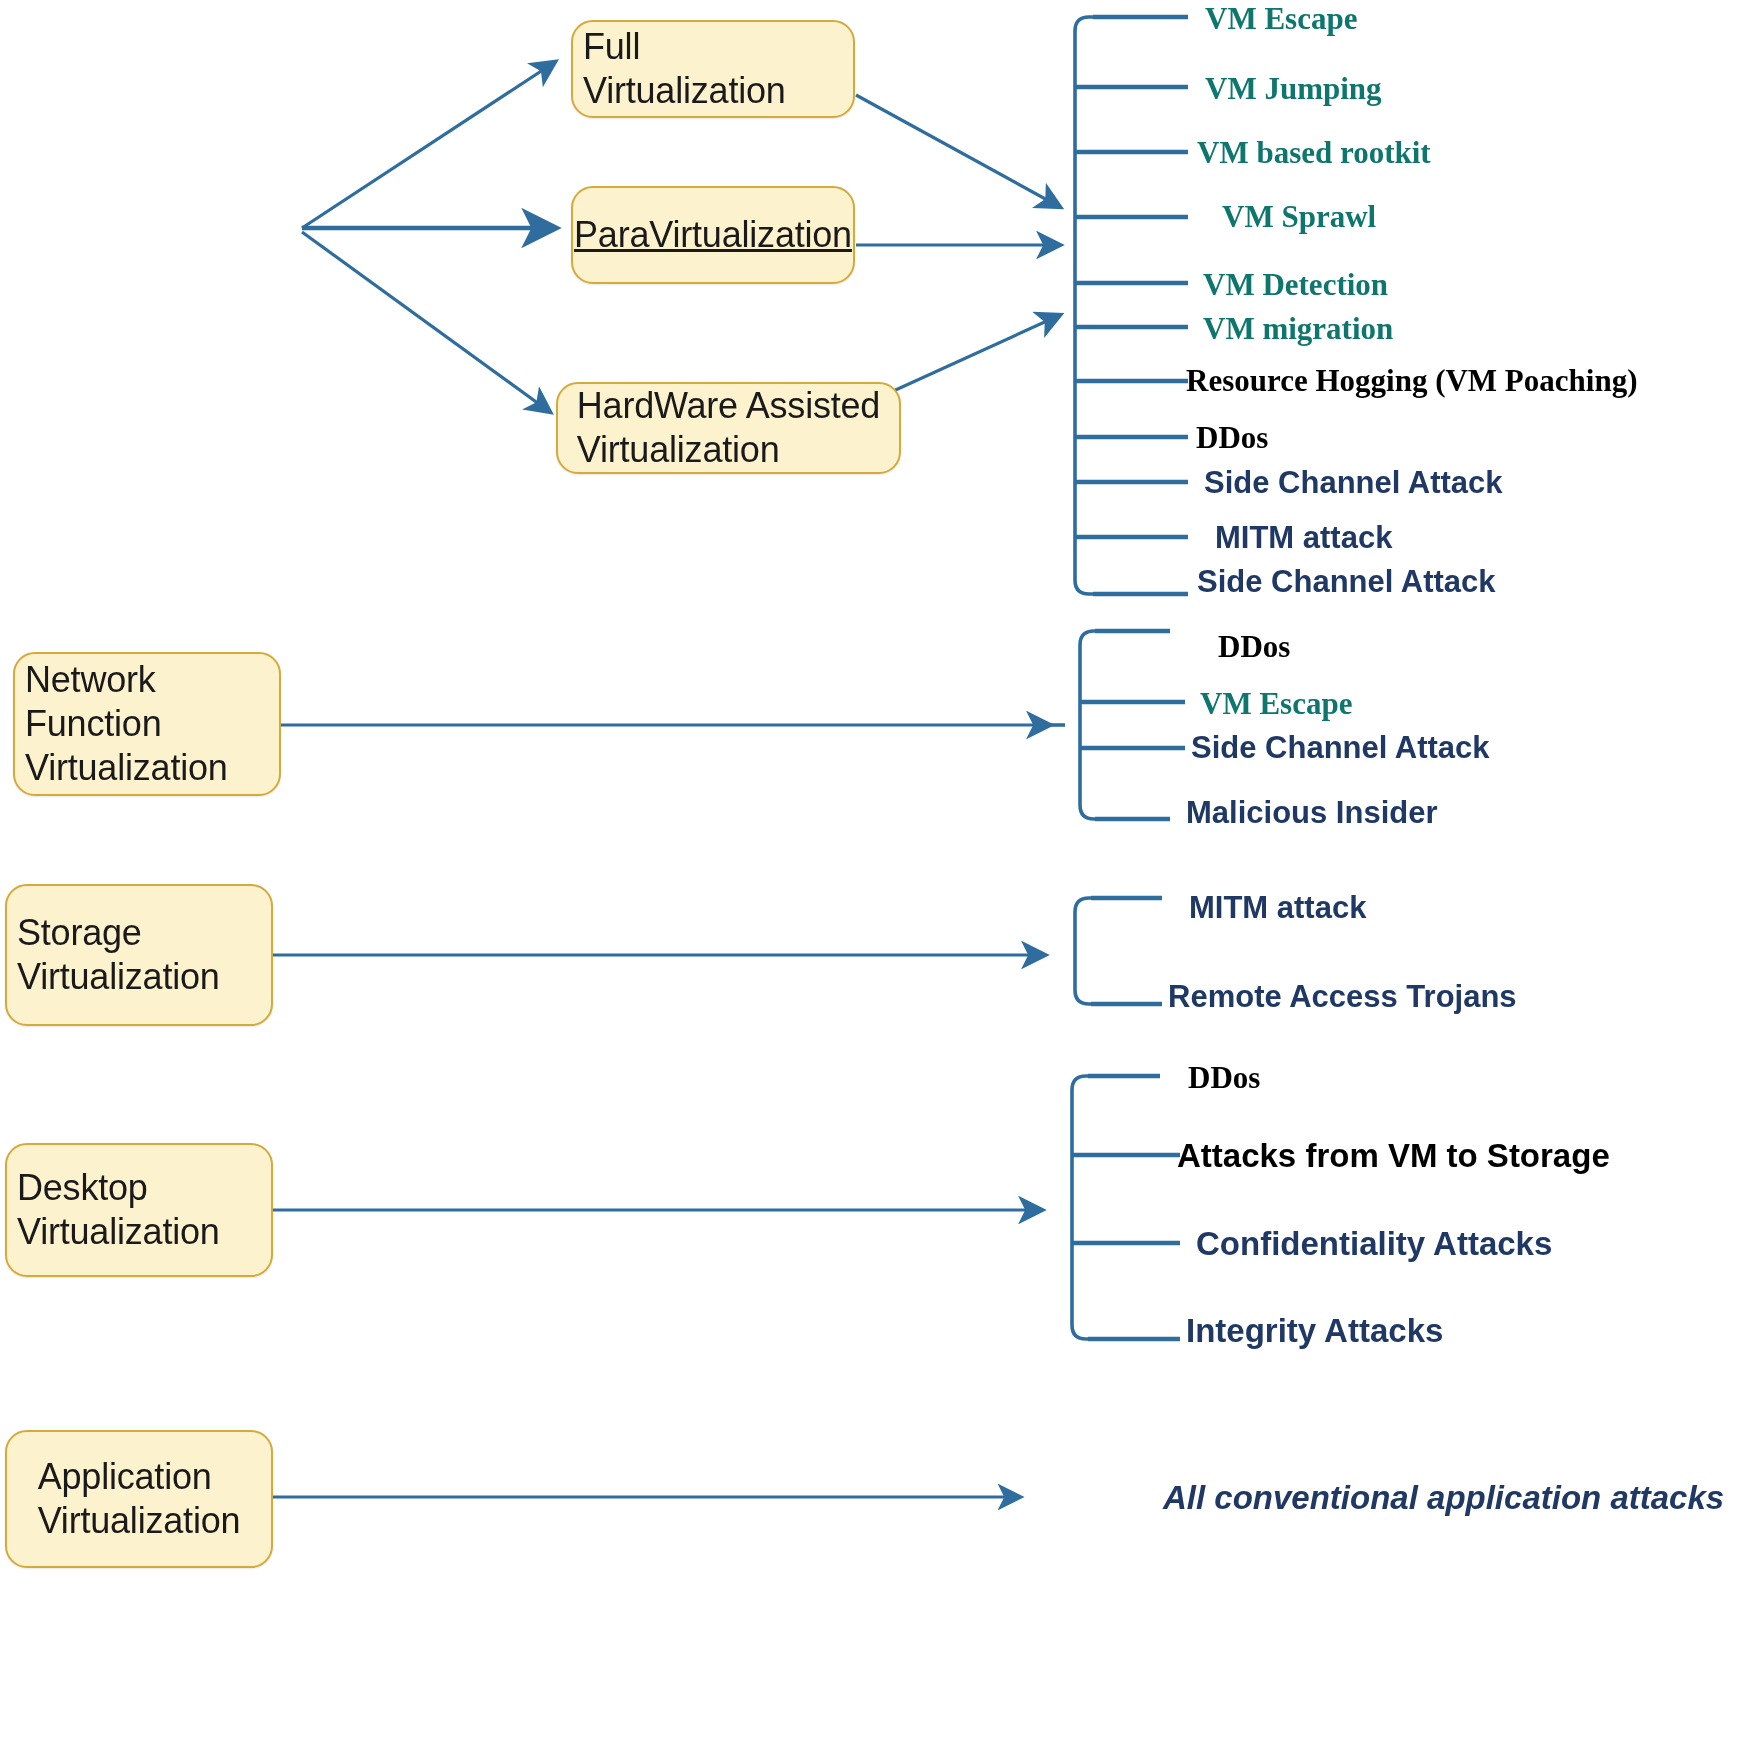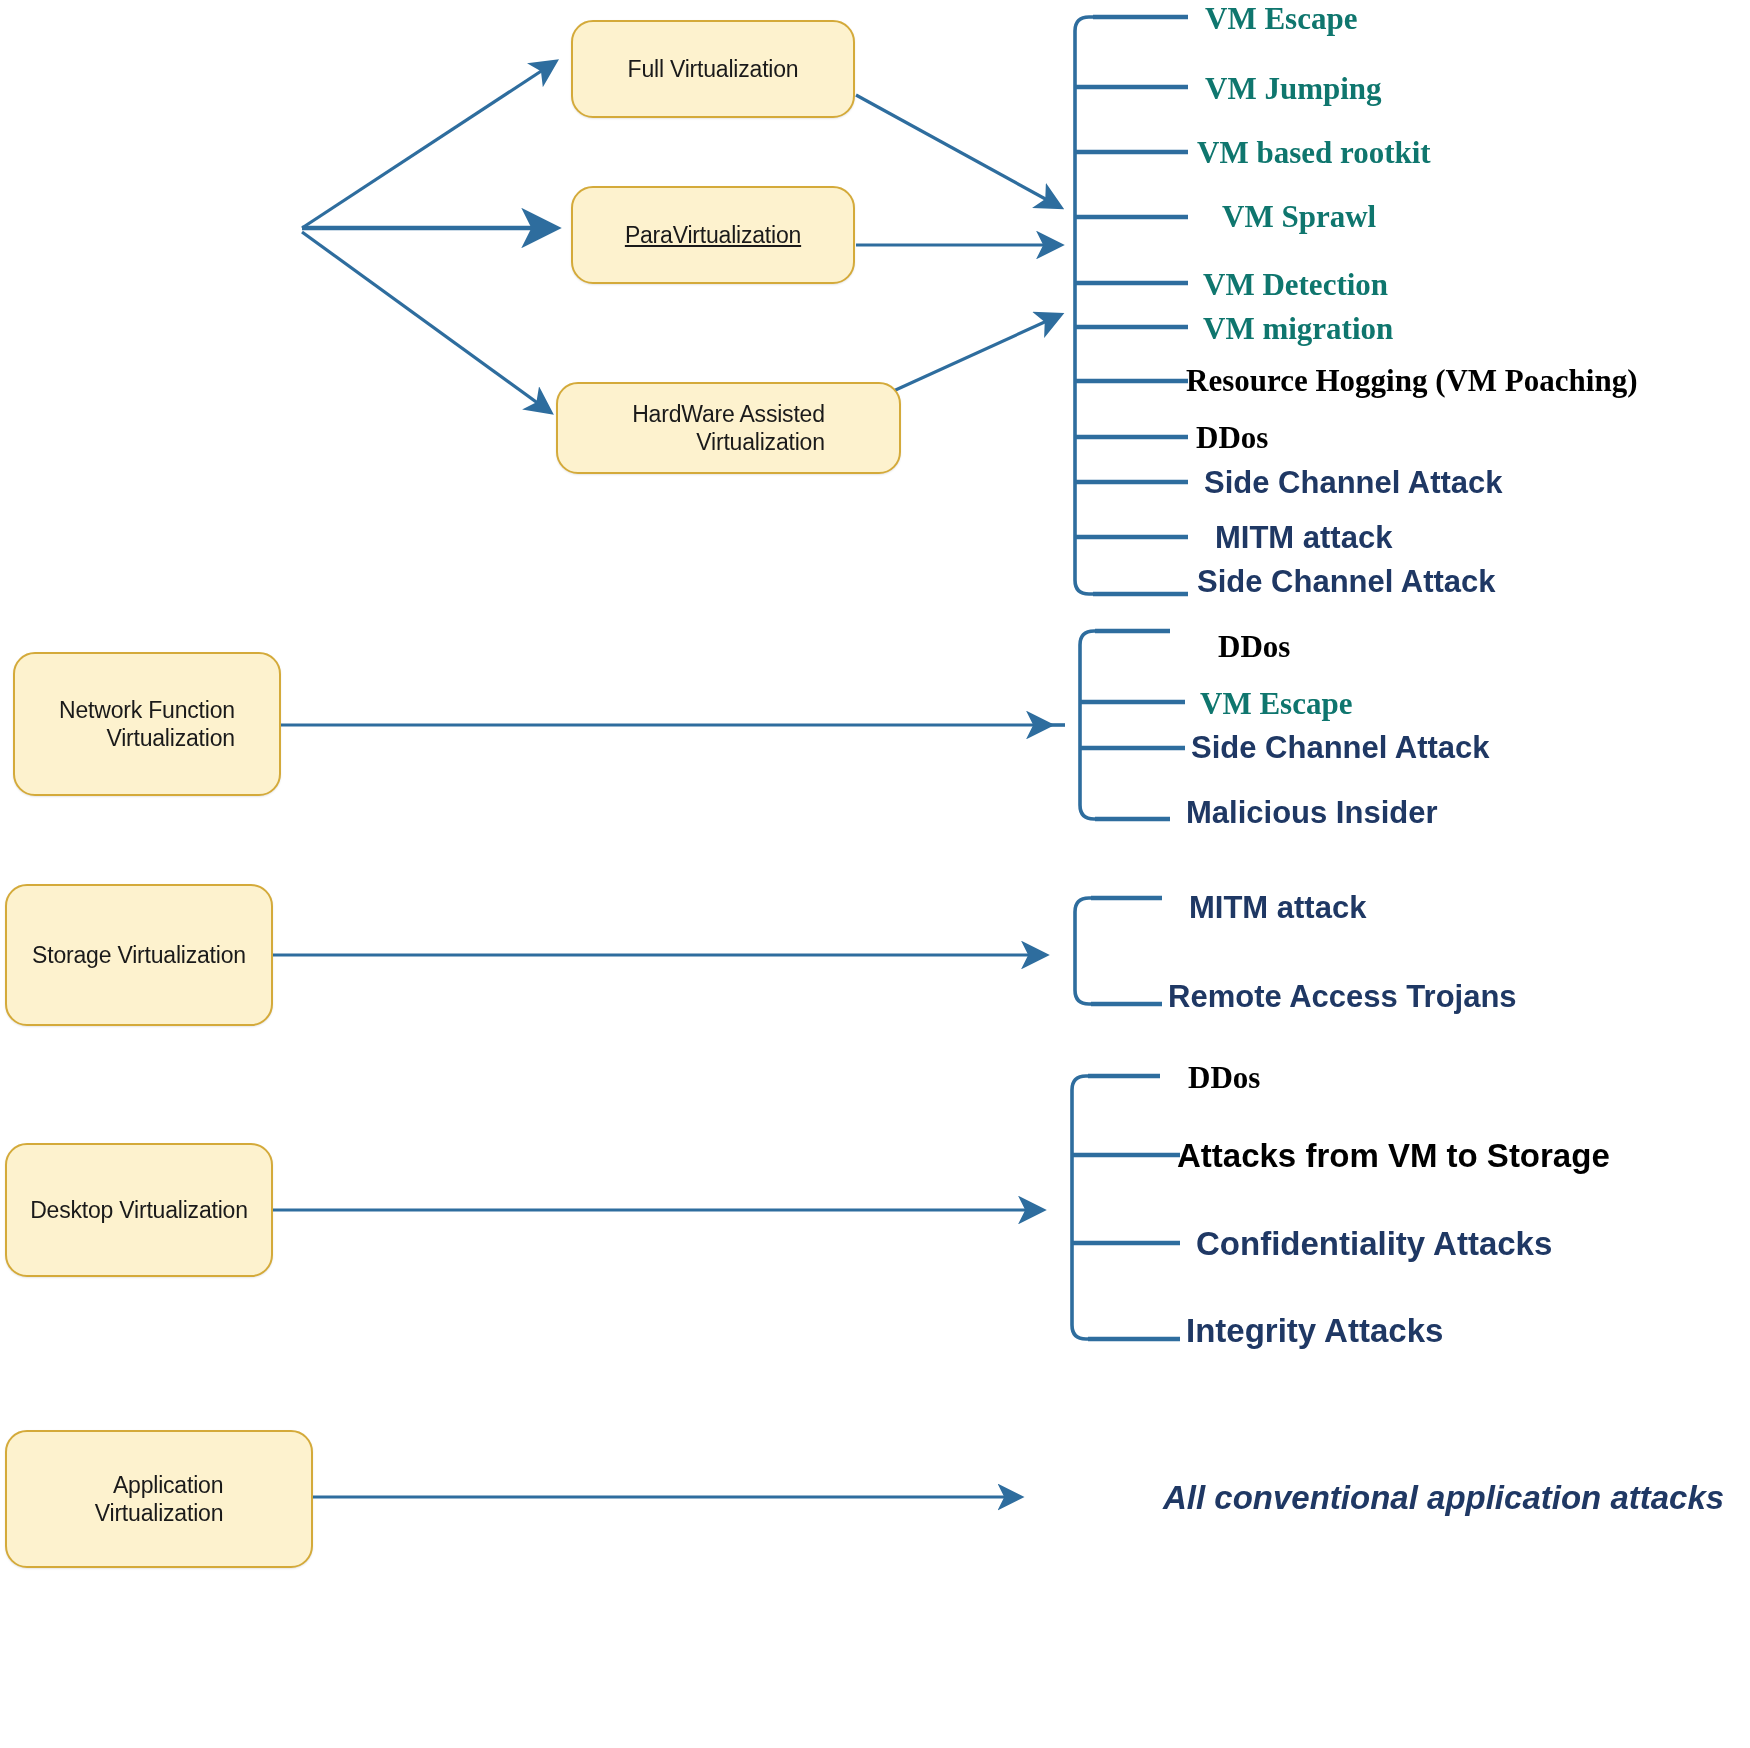--- a/index.html
+++ b/index.html
@@ -28,24 +28,24 @@
   }
   .node-box {
     position: absolute;
     box-sizing: border-box;
     background: #fdf2ce;
     border: 2px solid #d4aa3a;
     border-radius: 22px;
     display: flex;
     align-items: center;
     justify-content: center;
-    text-align: right;
+    text-align: left;
     color: #1a1a1a;
     font-family: "Liberation Sans", sans-serif;
-    font-size: 23px;
+    font-size: 36px;
     line-height: 1.22;
     letter-spacing: -0.2px;
     box-shadow: 0 1px 2px rgba(0,0,0,0.10);
   }
   .node-box .node-label {
     display: block;
     padding: 0 10px;
     white-space: pre-line;
   }
   .attack-label {
@@ -179,21 +179,21 @@
   </div>
 
   <div class="node-box" style="left:5px; top:884px; width:268px; height:142px;">
     <span class="node-label">Storage Virtualization</span>
   </div>
 
   <div class="node-box" style="left:5px; top:1143px; width:268px; height:134px;">
     <span class="node-label">Desktop Virtualization</span>
   </div>
 
-  <div class="node-box" style="left:5px; top:1430px; width:308px; height:138px;">
+  <div class="node-box" style="left:5px; top:1430px; width:268px; height:138px;">
     <span class="node-label">Application
 Virtualization</span>
   </div>
 
   <div class="attack-label" style="left:1205px; top:18px;">VM Escape</div>
   <div class="attack-label" style="left:1205px; top:88px;">VM Jumping</div>
   <div class="attack-label" style="left:1197px; top:152px;">VM based rootkit</div>
   <div class="attack-label" style="left:1222px; top:216px;">VM Sprawl</div>
   <div class="attack-label" style="left:1203px; top:284px;">VM Detection</div>
   <div class="attack-label" style="left:1203px; top:328px;">VM migration</div>

